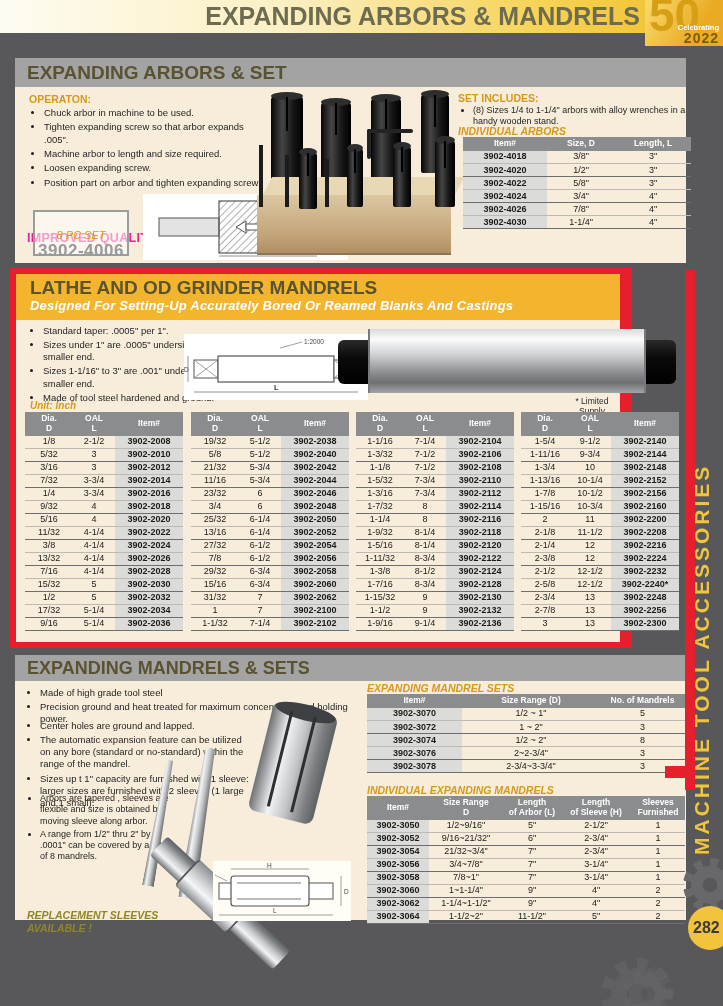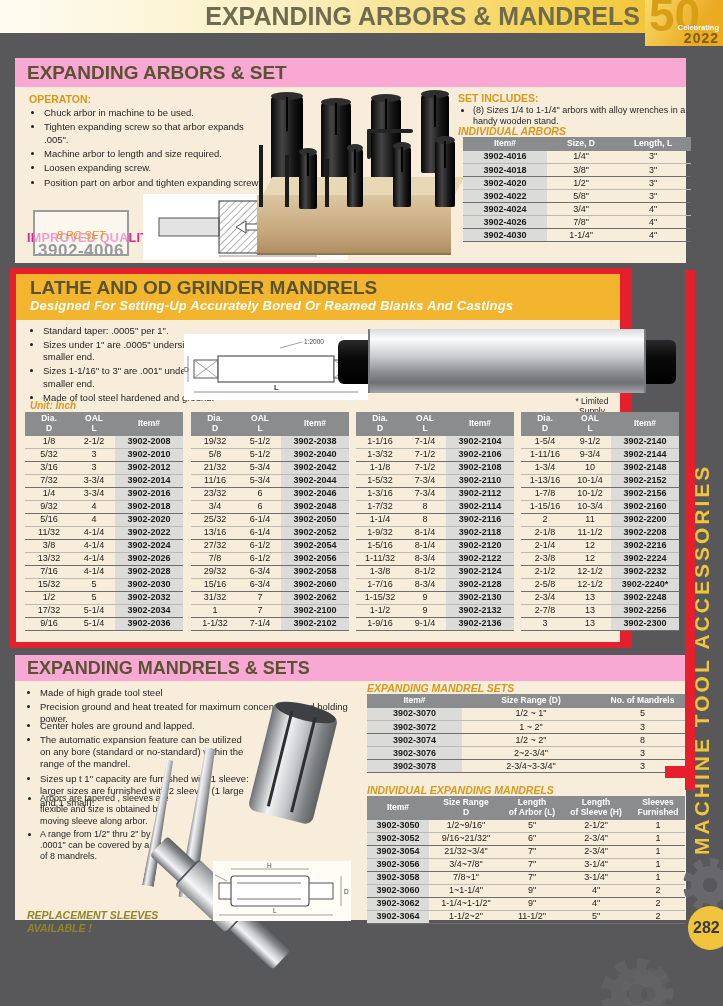--- a/index.html
+++ b/index.html
@@ -27,21 +27,21 @@
   .gear { position:absolute; border-radius:50%;
     background:repeating-conic-gradient(#68686C 0deg 20deg, rgba(0,0,0,0) 20deg 40deg); }
   .gear::after { content:""; position:absolute; inset:14%; border-radius:50%;
     background:radial-gradient(circle,#58585A 0 26%,#68686C 28%); }
   .gear.g1 { right:-14px; top:858px; width:54px; height:54px; }
   .gear.g2 { right:50px; bottom:-24px; width:72px; height:72px; opacity:.55; }
   .gear.g3 { left:622px; bottom:-14px; width:52px; height:52px; opacity:.4; }
 
   
   .panel { position:absolute; background:#F7EDDA; }
-  .panel-head { background:#f9a8d4; color:#5A5331; font-weight:bold; padding-left:12px; }
+  .panel-head { background:#a3a3a3; color:#5A5331; font-weight:bold; padding-left:12px; }
   .gold-h { color:#D7991B; font-weight:bold; font-size:10.5px; }
   .gold-h.ital { font-style:italic; }
   ul.blist { list-style:disc outside; padding-left:13px; color:#1F1F1F; }
   ul.blist li { margin-bottom:2px; }
 
   
   table.datatable { border-collapse:collapse; table-layout:fixed; position:absolute; }
   table.datatable th { background:#8A8C8E; color:#fff; font-size:8.5px; font-weight:bold;
     white-space:pre-line; line-height:1.15; padding:2px 1px; text-align:center; }
   table.datatable td { font-size:9px; color:#1B1B1B; text-align:center; padding:0 1px;
@@ -228,25 +228,20 @@
       <table class="datatable tbl-arbors">
         <thead>
             <tr>
               <th>Item#</th>
               <th>Size, D</th>
               <th>Length, L</th>
             </tr>
           </thead>
         <tbody>
             <tr>
-              <td>3902-4016</td>
-              <td>1/4"</td>
-              <td>3"</td>
-            </tr>
-            <tr>
               <td>3902-4018</td>
               <td>3/8"</td>
               <td>3"</td>
             </tr>
             <tr>
               <td>3902-4020</td>
               <td>1/2"</td>
               <td>3"</td>
             </tr>
             <tr>

